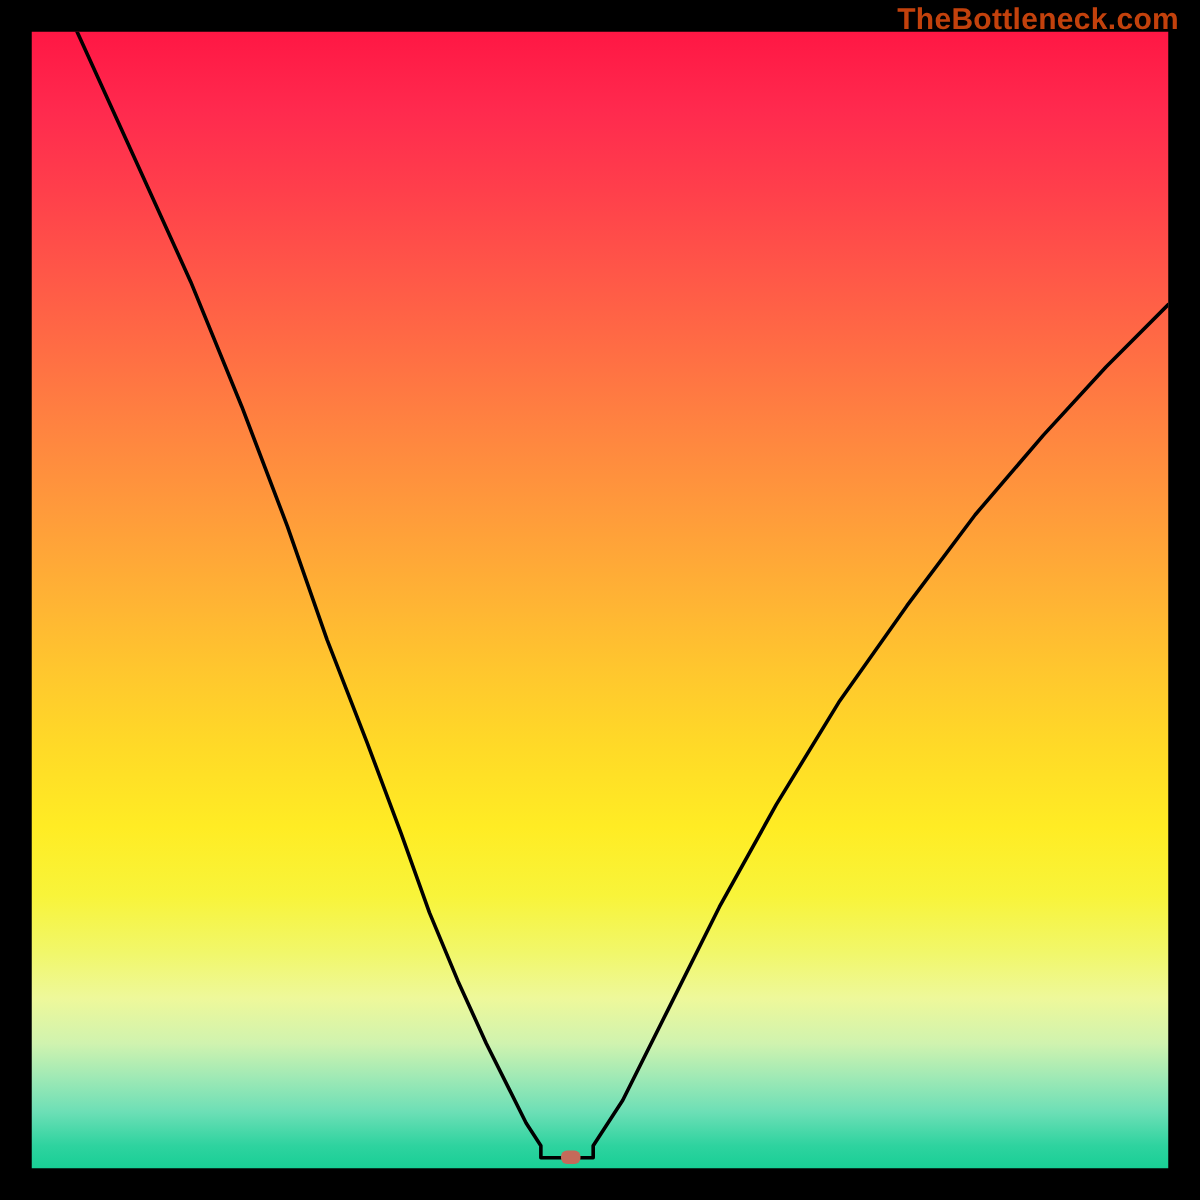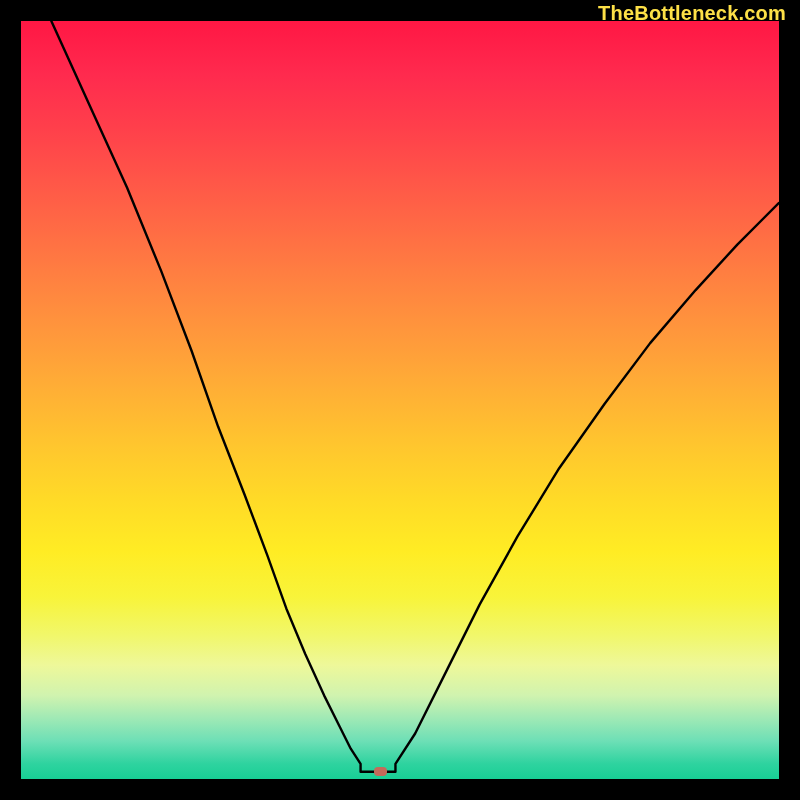--- a/index.html
+++ b/index.html
@@ -67,21 +67,21 @@
     position: absolute;
     border-radius: 4px;
   }
   .watermark {
     position: absolute;
     top: 2px;
     right: 14px;
     font-family: Arial, Helvetica, sans-serif;
     font-size: 20px;
     font-weight: 600;
-    color: #fde047;
+    color: #c2410c;
     letter-spacing: 0.2px;
     user-select: none;
   }
 </style>
 </head>
 <body>
 
 <div class="stage">
   <div class="watermark">TheBottleneck.com</div>
 

